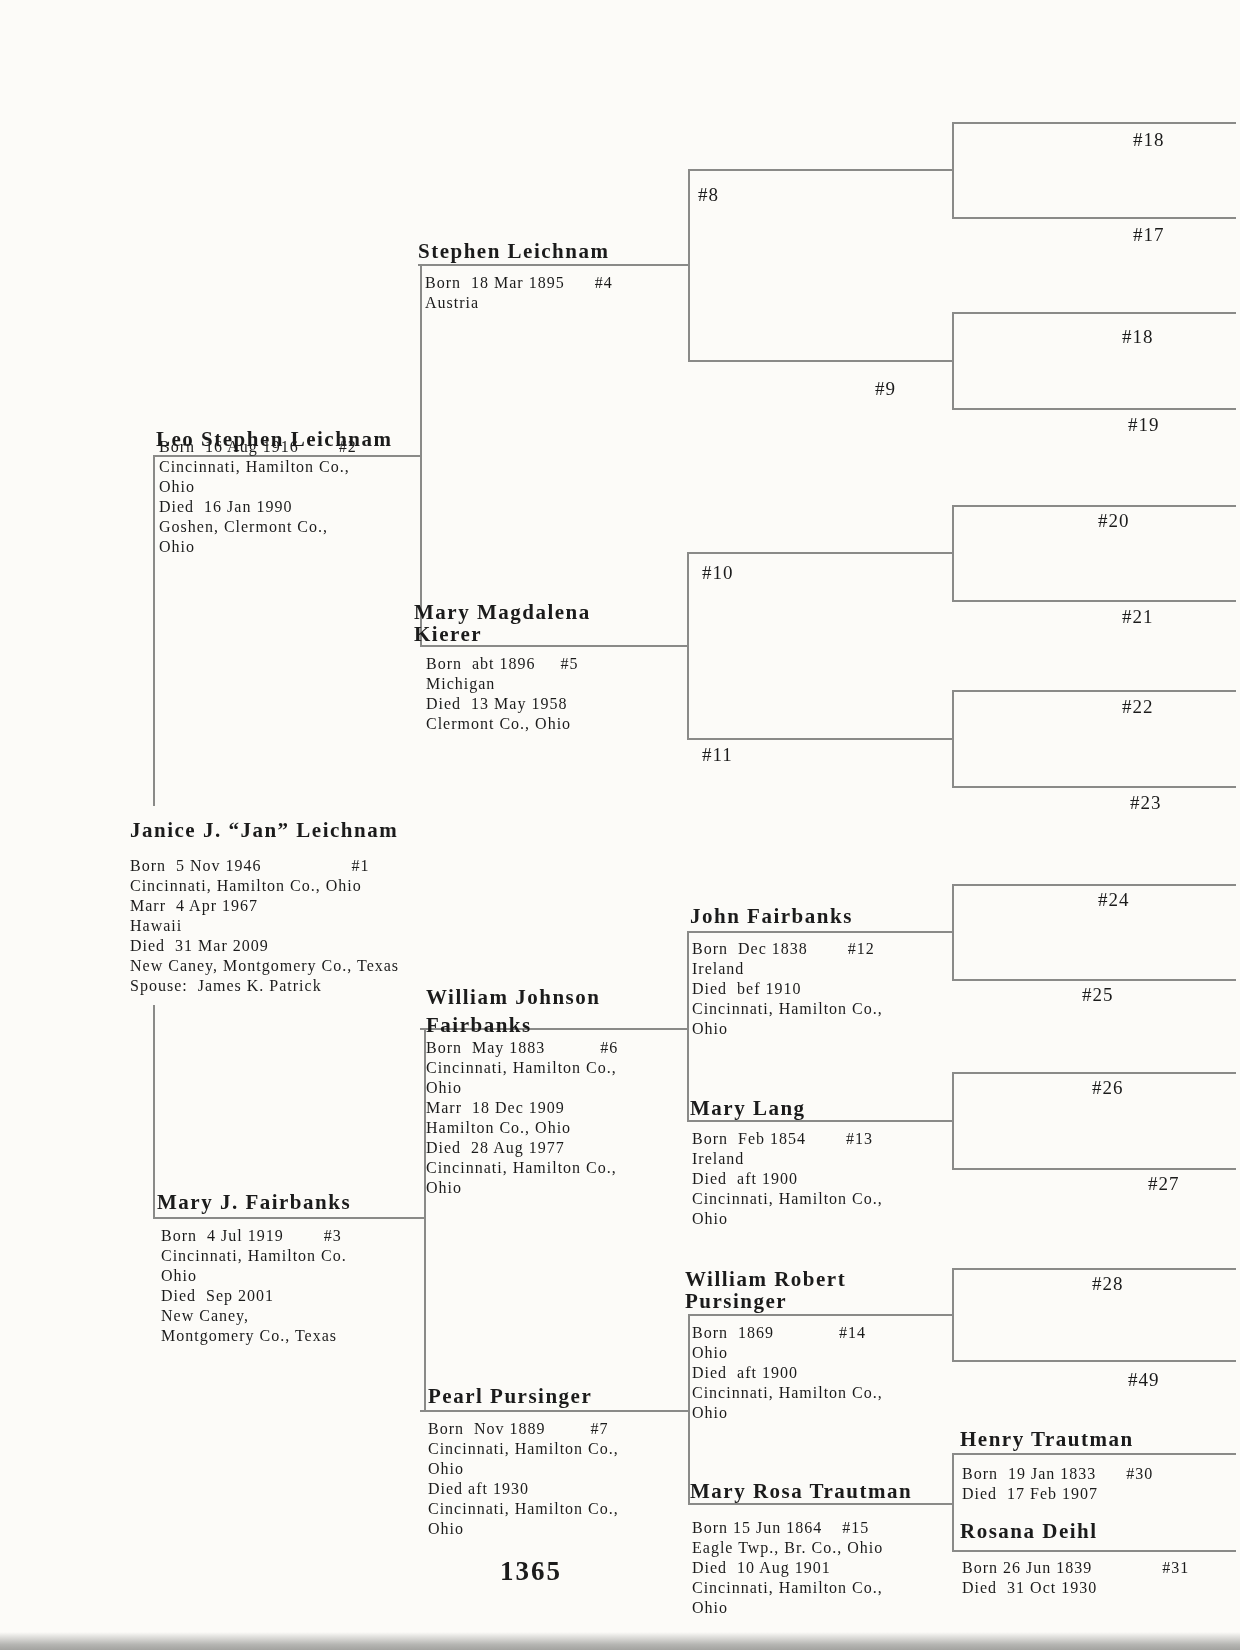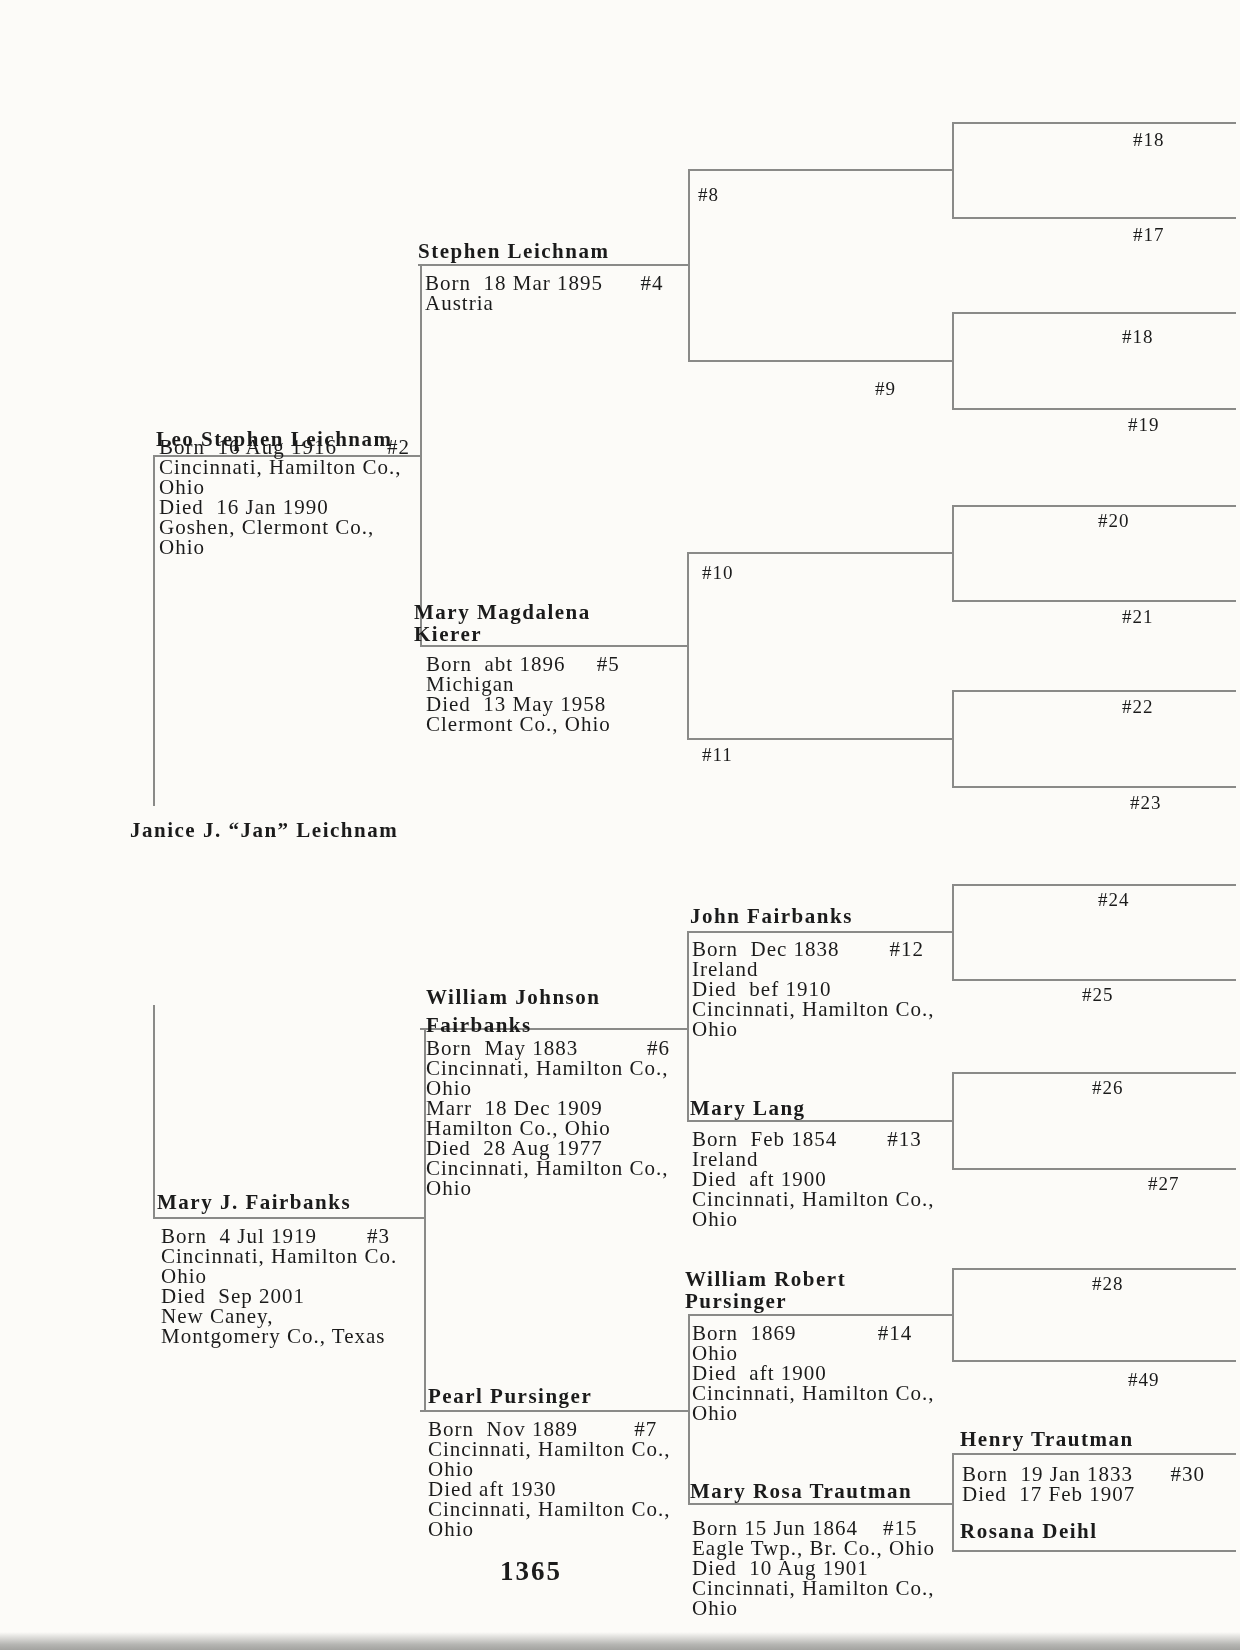--- a/index.html
+++ b/index.html
@@ -13,21 +13,21 @@
   }
   .hl{position:absolute;height:2px;background:#8a8a88;}
   .vl{position:absolute;width:2px;background:#8a8a88;}
   .nm{
     position:absolute;
     font-size:21px;font-weight:bold;line-height:21px;
     letter-spacing:1.5px;white-space:pre;
   }
   .dt{
     position:absolute;
-    font-size:21px;line-height:20px;
+    font-size:16px;line-height:20px;
     letter-spacing:1px;white-space:pre;
   }
   .lb{
     position:absolute;
     font-size:19px;letter-spacing:1px;white-space:pre;
   }
   .pgnum{
     position:absolute;
     font-size:27px;font-weight:bold;letter-spacing:2px;
   }
@@ -96,20 +96,27 @@
   <div class="hl" style="left: 420px; top: 1028px; width: 269px; background: rgb(138, 138, 136);"></div>
   <div class="hl" style="left: 420px; top: 1410px; width: 270px; background: rgb(138, 138, 136);"></div>
   <div class="vl" style="left: 424px; top: 1028px; height: 384px; background: rgb(138, 138, 136);"></div>
 
   <div class="hl" style="left: 153px; top: 455px; width: 269px; background: rgb(138, 138, 136);"></div>
   <div class="hl" style="left: 153px; top: 1217px; width: 273px; background: rgb(138, 138, 136);"></div>
   <div class="vl" style="left: 153px; top: 455px; height: 351px; background: rgb(138, 138, 136);"></div>
   <div class="vl" style="left: 153px; top: 1005px; height: 214px; background: rgb(138, 138, 136);"></div>
 
   <div class="nm" style="left:130px;top:820px">Janice J. “Jan” Leichnam</div>
+  <div class="dt" style="left:130px;top:856px">Born  5 Nov 1946                  #1
+Cincinnati, Hamilton Co., Ohio
+Marr  4 Apr 1967
+Hawaii
+Died  31 Mar 2009
+New Caney, Montgomery Co., Texas
+Spouse:  James K. Patrick</div>
 
   <div class="nm" style="left:156px;top:429px">Leo Stephen Leichnam</div>
   <div class="dt" style="left:159px;top:437px">Born  16 Aug 1916        #2
 Cincinnati, Hamilton Co.,
 Ohio
 Died  16 Jan 1990
 Goshen, Clermont Co.,
 Ohio</div>
 
   <div class="nm" style="left:157px;top:1192px">Mary J. Fairbanks</div>
@@ -177,20 +184,22 @@
 Eagle Twp., Br. Co., Ohio
 Died  10 Aug 1901
 Cincinnati, Hamilton Co.,
 Ohio</div>
 
   <div class="nm" style="left:960px;top:1429px">Henry Trautman</div>
   <div class="dt" style="left:962px;top:1464px">Born  19 Jan 1833      #30
 Died  17 Feb 1907</div>
 
   <div class="nm" style="left:960px;top:1521px">Rosana Deihl</div>
+  <div class="dt" style="left:962px;top:1558px">Born 26 Jun 1839              #31
+Died  31 Oct 1930</div>
 
   <div class="lb" style="left:698px;top:184px">#8</div>
   <div class="lb" style="left:875px;top:378px">#9</div>
   <div class="lb" style="left:702px;top:562px">#10</div>
   <div class="lb" style="left:702px;top:744px">#11</div>
 
   <div class="lb" style="left:1133px;top:129px">#18</div>
   <div class="lb" style="left:1133px;top:224px">#17</div>
   <div class="lb" style="left:1122px;top:326px">#18</div>
   <div class="lb" style="left:1128px;top:414px">#19</div>

